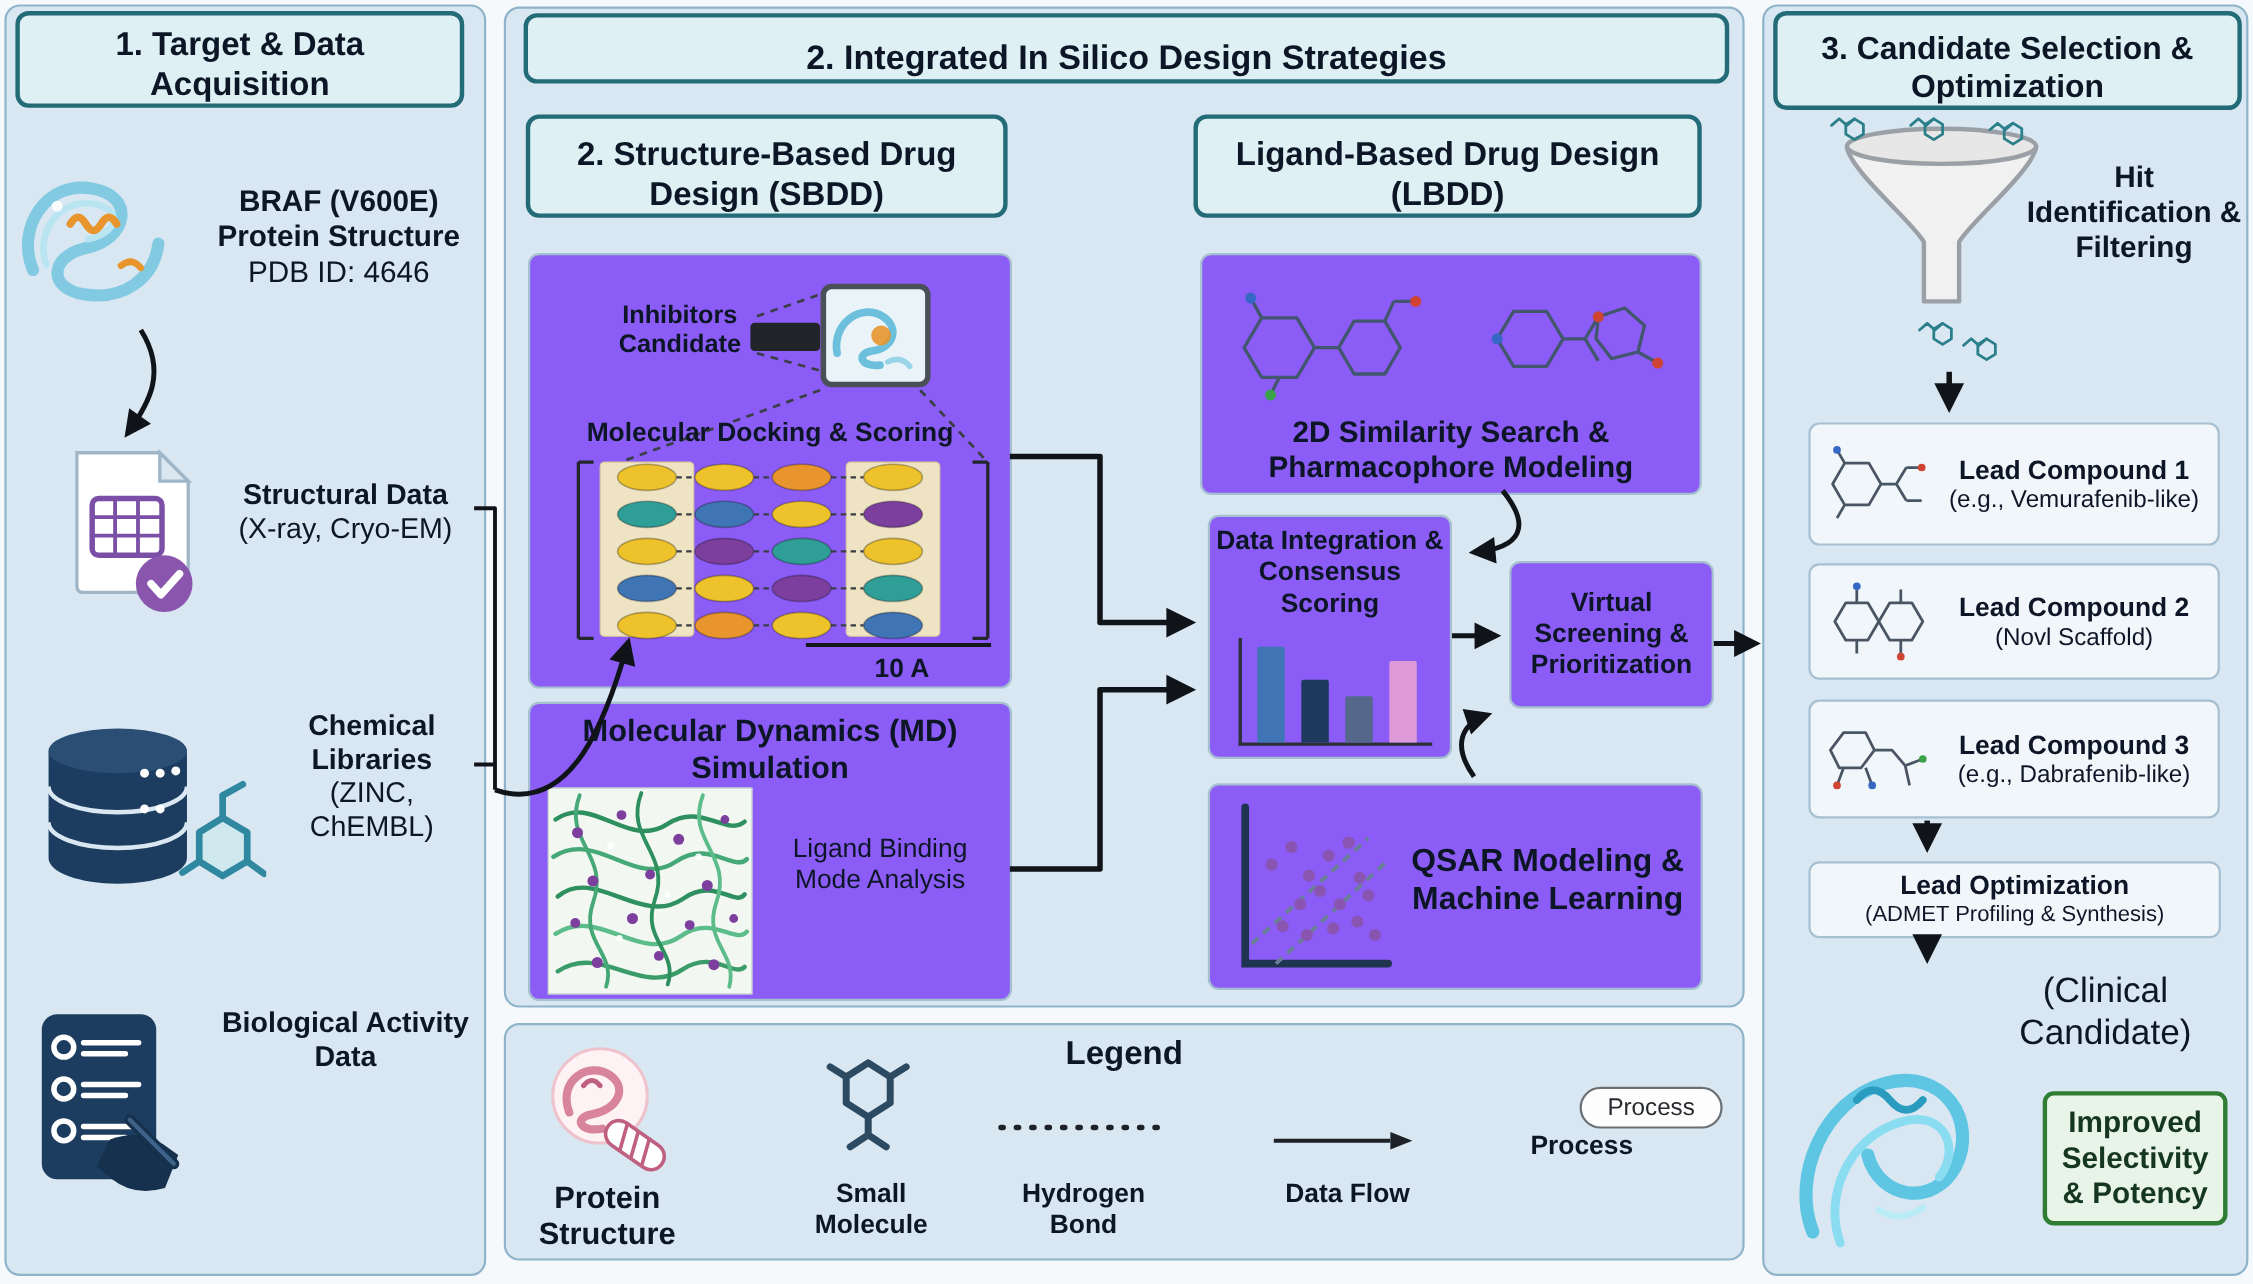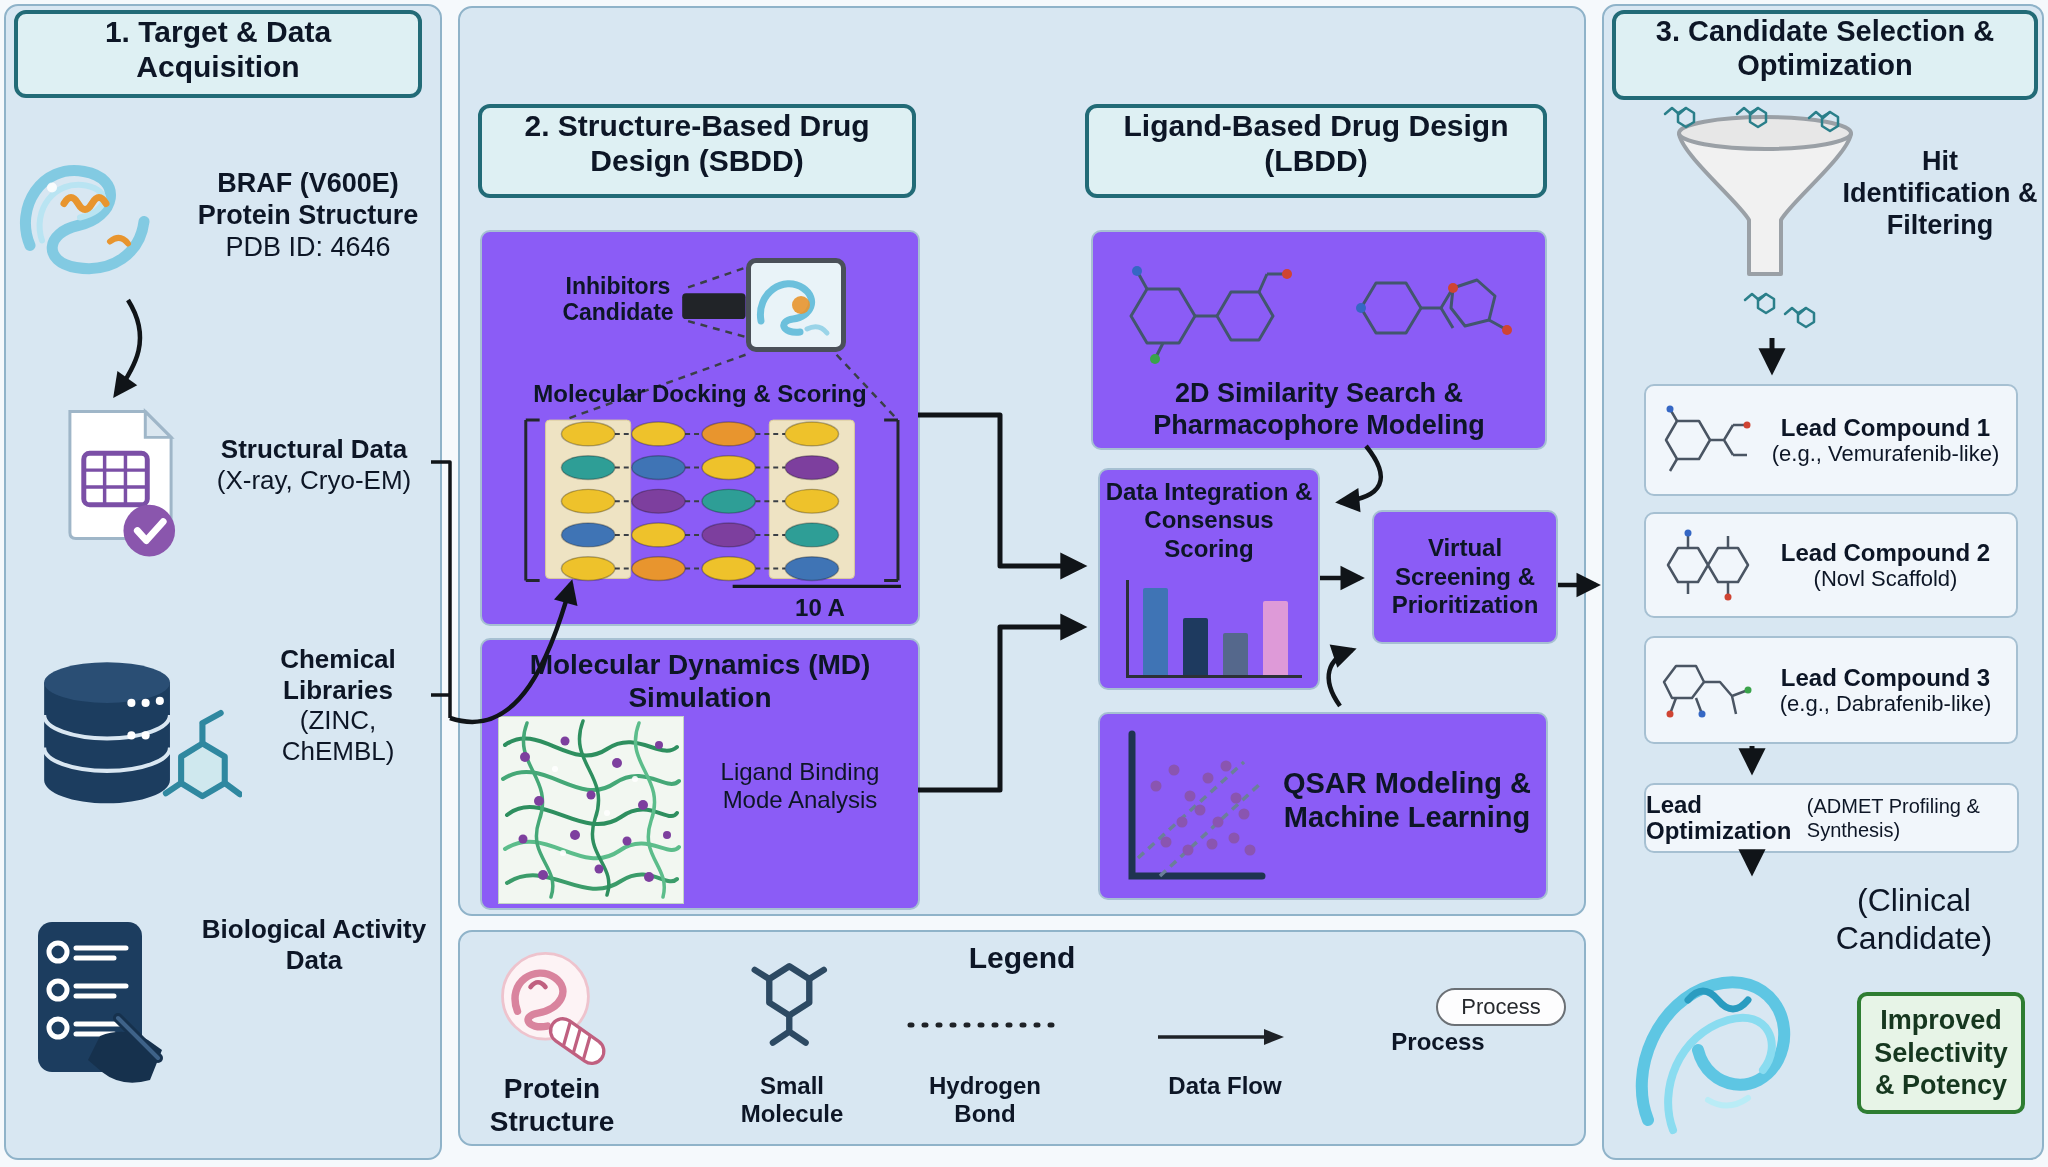--- a/index.html
+++ b/index.html
@@ -1,20 +1,20 @@
 <!DOCTYPE html>
 <html><head>
 <meta charset="utf-8">
 <style>
   *{box-sizing:border-box}
   html,body{margin:0;padding:0}
   body{width:2048px;height:1167px;font-family:"Liberation Sans",sans-serif;background:#f5f9fc;color:#0d1626}
   #canvas{position:relative;width:2048px;height:1167px;background:#f5f9fc;overflow:hidden}
   .panel{position:absolute;background:#d8e7f2;border:2.5px solid #8fb3c9;border-radius:14px}
-  .hdr{position:absolute;display:flex;align-items:flex-start;justify-content:center;text-align:center;
+  .hdr{position:absolute;display:flex;align-items:flex-end;justify-content:center;text-align:center;
        font-weight:700;background:#def0f3;border:4px solid #226b77;border-radius:12px;line-height:1.18;padding:0 14px}
   .ibox{position:absolute;background:#8b5cf6;border:2px solid #a6c0d2;border-radius:10px}
   .t{position:absolute;text-align:center;line-height:1.18;color:#0d1626}
   .b{font-weight:700}
   .blk{display:block}
   .abs{position:absolute}
   svg{display:block}
   .lead{display:flex;align-items:center;gap:4px;padding:6px 8px;background:#f1f6fb}
   .lead .txt{flex:1;text-align:center;line-height:1.15;font-size:24px}
   .lead .sub{font-size:22px;font-weight:400}
@@ -101,20 +101,23 @@
         <path d="M84,100 L124,140" stroke="#16314d" stroke-width="10" stroke-linecap="round"></path>
         <path d="M84,100 L124,140" stroke="#3e6288" stroke-width="4" stroke-linecap="round"></path>
       </svg>
     </div>
     <div class="t" style="left:186px;top:908px;width:244px;font-size:26px">
       <span class="b">Biological Activity Data</span>
     </div>
   </section>
 
   <section class="panel" style="left:458px;top:6px;width:1128px;height:910px">
+    <div class="hdr" style="left:16px;top:4px;width:1096px;height:64px;font-size:31px">
+      <span>2. Integrated In Silico Design Strategies</span>
+    </div>
     <div class="hdr" style="left:18px;top:96px;width:438px;height:94px;font-size:30px">
       <span>2. Structure-Based Drug Design (SBDD)</span>
     </div>
     <div class="hdr" style="left:625px;top:96px;width:462px;height:94px;font-size:30px;padding:0 24px">
       <span>Ligand-Based Drug Design (LBDD)</span>
     </div>
 
     <div class="ibox" style="left:20px;top:222px;width:440px;height:396px">
       <svg width="436" height="392" viewBox="0 0 440 396" style="position:absolute;left:0;top:0">
         <g fill="none" stroke="#3a3f46" stroke-width="2.5" stroke-dasharray="7 6">
@@ -390,21 +393,21 @@
         <circle cx="94" cy="42" r="3.5" fill="#3aa34a"></circle>
           <circle cx="16" cy="66" r="3.5" fill="#cf4433"></circle>
           <circle cx="48" cy="66" r="3.5" fill="#3567c4"></circle>
       </svg>
       <div class="txt">
         <span class="b blk">Lead Compound 3</span>
         <span class="sub blk">(e.g., Dabrafenib-like)</span>
       </div>
     </div>
 
-    <div class="ibox" style="left:40px;top:777px;width:375px;height:70px;display:flex;align-items:center;justify-content:center;background:#f1f6fb">
+    <div class="ibox" style="left:40px;top:777px;width:375px;height:70px;display:flex;flex-direction:column;align-items:center;justify-content:center;background:#f1f6fb">
       <span class="b" style="font-size:24px;line-height:1.1">Lead Optimization</span>
       <span style="font-size:20px;line-height:1.2">(ADMET Profiling &amp; Synthesis)</span>
     </div>
 
     <div class="t" style="left:182px;top:876px;width:256px;font-size:27px">
       <span class="blk" style="font-size:32px">(Clinical Candidate)</span>
     </div>
 
     <svg class="abs" style="left:14px;top:934px" width="200" height="215" viewBox="0 0 200 215">
       <path d="M30,180 C10,130 40,60 95,45 C150,30 180,80 160,120 C140,158 90,150 80,110" stroke="#49c0e0" stroke-width="12" fill="none" stroke-linecap="round" opacity="0.85"></path>

